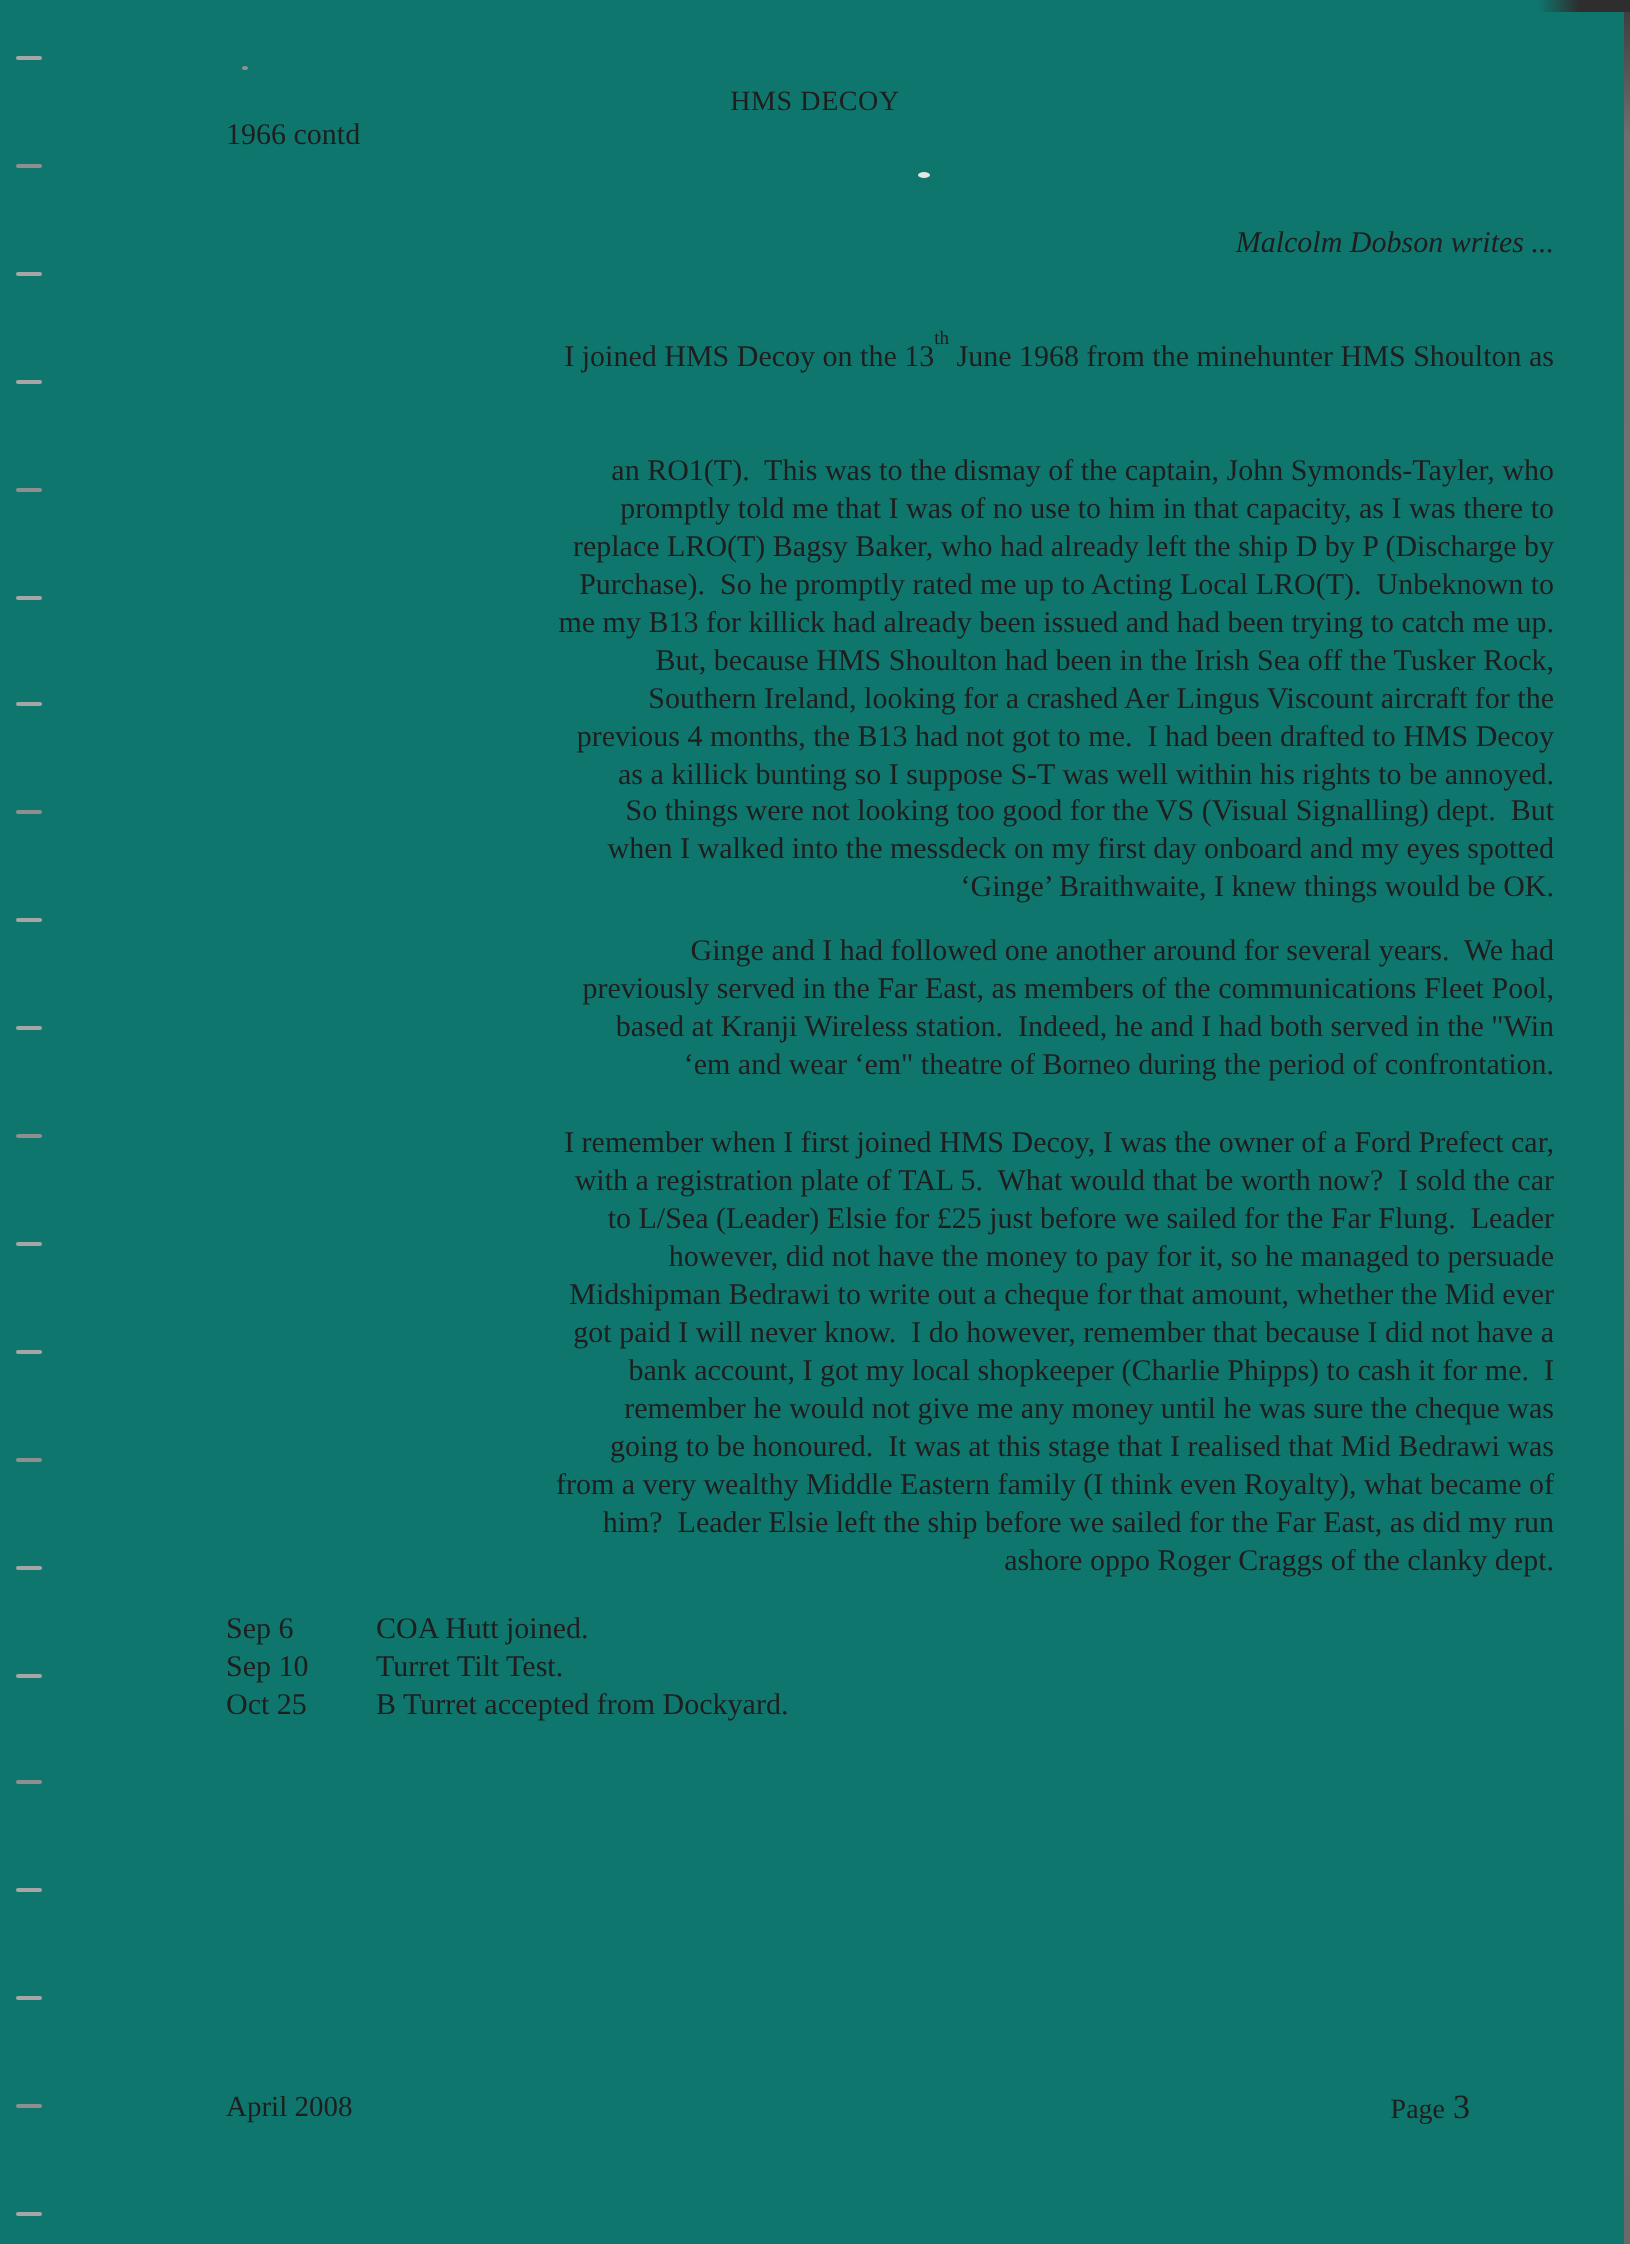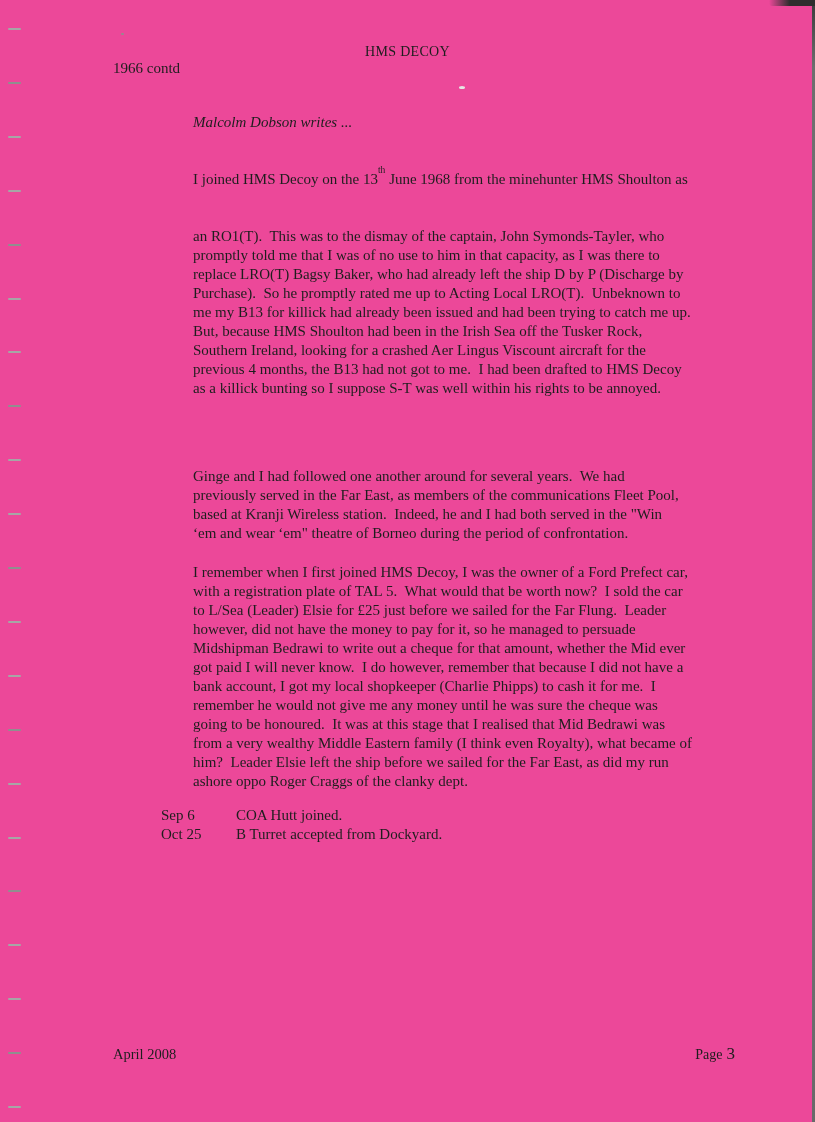--- a/index.html
+++ b/index.html
@@ -1,41 +1,41 @@
 <!DOCTYPE html>
 <html><head>
 <meta charset="utf-8">
 <style>
   html, body { margin:0; padding:0; background:#ffffff; }
   .page {
     position:relative; width:815px; height:1122px;
-    background:#ec4899; overflow:hidden;
+    background:#0f766e; overflow:hidden;
     font-family:"Liberation Serif", serif; color:#1e1e1e;
   }
   .header-title {
     position:absolute; top:44px; left:0; width:815px;
     text-align:center; font-size:14px; letter-spacing:0.3px;
   }
   .year-heading { position:absolute; top:60px; left:113px; font-size:15px; }
 
   .intro-line, .para {
-    position:absolute; left:193px; width:572px;
-    font-size:15px; line-height:19px; white-space:pre-wrap;
+    position:absolute; left:205px; width:572px;
+    font-size:15px; line-height:19px; white-space:pre-wrap;text-align:right;
   }
   .intro-line { top:113px; font-style:italic; }
   #para1 { top:132px; }
   #para2 { top:340px; }
   #para3 { top:397px; }
   #para4 { top:467px; }
   #para5 { top:563px; }
   .first-line { white-space:pre-wrap; }
   .first-line sup { font-size:9.5px; position:relative; top:-5px; line-height:0; }
 
   .log { position:absolute; left:113px; top:806px; font-size:15px; line-height:19px; }
-  .log-row { white-space:pre-wrap;margin-left:48px; }
+  .log-row { white-space:pre-wrap; }
   .log-date { display:inline-block; width:75px; }
 
   .footer-date { position:absolute; left:113px; top:1046px; font-size:14.5px;text-align:center; }
   .footer-page { position:absolute; right:80px; top:1044px; font-size:14px; }
   .pg-num { font-size:17px; margin-left:4px; }
 
   
   .bmark { position:absolute; left:8px; width:13px; height:2px; background:#a6a6a6; border-radius:1px; }
   .bmark.dk { background:#8f8f8f; }
   .edge-right { position:absolute; top:0; right:0; width:3px; height:1122px;
@@ -89,38 +89,42 @@
 promptly told me that I was of no use to him in that capacity, as I was there to
 replace LRO(T) Bagsy Baker, who had already left the ship D by P (Discharge by
 Purchase).  So he promptly rated me up to Acting Local LRO(T).  Unbeknown to
 me my B13 for killick had already been issued and had been trying to catch me up.
 But, because HMS Shoulton had been in the Irish Sea off the Tusker Rock,
 Southern Ireland, looking for a crashed Aer Lingus Viscount aircraft for the
 previous 4 months, the B13 had not got to me.  I had been drafted to HMS Decoy
 as a killick bunting so I suppose S-T was well within his rights to be annoyed.</div>
   </div>
 
+  <div class="para" id="para3">So things were not looking too good for the VS (Visual Signalling) dept.  But
+when I walked into the messdeck on my first day onboard and my eyes spotted
+‘Ginge’ Braithwaite, I knew things would be OK.</div>
   <div class="para" id="para4">Ginge and I had followed one another around for several years.  We had
 previously served in the Far East, as members of the communications Fleet Pool,
 based at Kranji Wireless station.  Indeed, he and I had both served in the "Win
 ‘em and wear ‘em" theatre of Borneo during the period of confrontation.</div>
   <div class="para" id="para5">I remember when I first joined HMS Decoy, I was the owner of a Ford Prefect car,
 with a registration plate of TAL 5.  What would that be worth now?  I sold the car
 to L/Sea (Leader) Elsie for £25 just before we sailed for the Far Flung.  Leader
 however, did not have the money to pay for it, so he managed to persuade
 Midshipman Bedrawi to write out a cheque for that amount, whether the Mid ever
 got paid I will never know.  I do however, remember that because I did not have a
 bank account, I got my local shopkeeper (Charlie Phipps) to cash it for me.  I
 remember he would not give me any money until he was sure the cheque was
 going to be honoured.  It was at this stage that I realised that Mid Bedrawi was
 from a very wealthy Middle Eastern family (I think even Royalty), what became of
 him?  Leader Elsie left the ship before we sailed for the Far East, as did my run
 ashore oppo Roger Craggs of the clanky dept.</div>
 
   <div class="log">
     <div class="log-row"><span class="log-date">Sep 6</span><span>COA Hutt joined.</span></div>
+    <div class="log-row"><span class="log-date">Sep 10</span><span>Turret Tilt Test.</span></div>
     <div class="log-row"><span class="log-date">Oct 25</span><span>B Turret accepted from Dockyard.</span></div>
   </div>
 
   <div class="footer-date">April 2008</div>
   <div class="footer-page"><span>Page</span><span class="pg-num">3</span></div>
 
 </div>
 
 </body></html>

